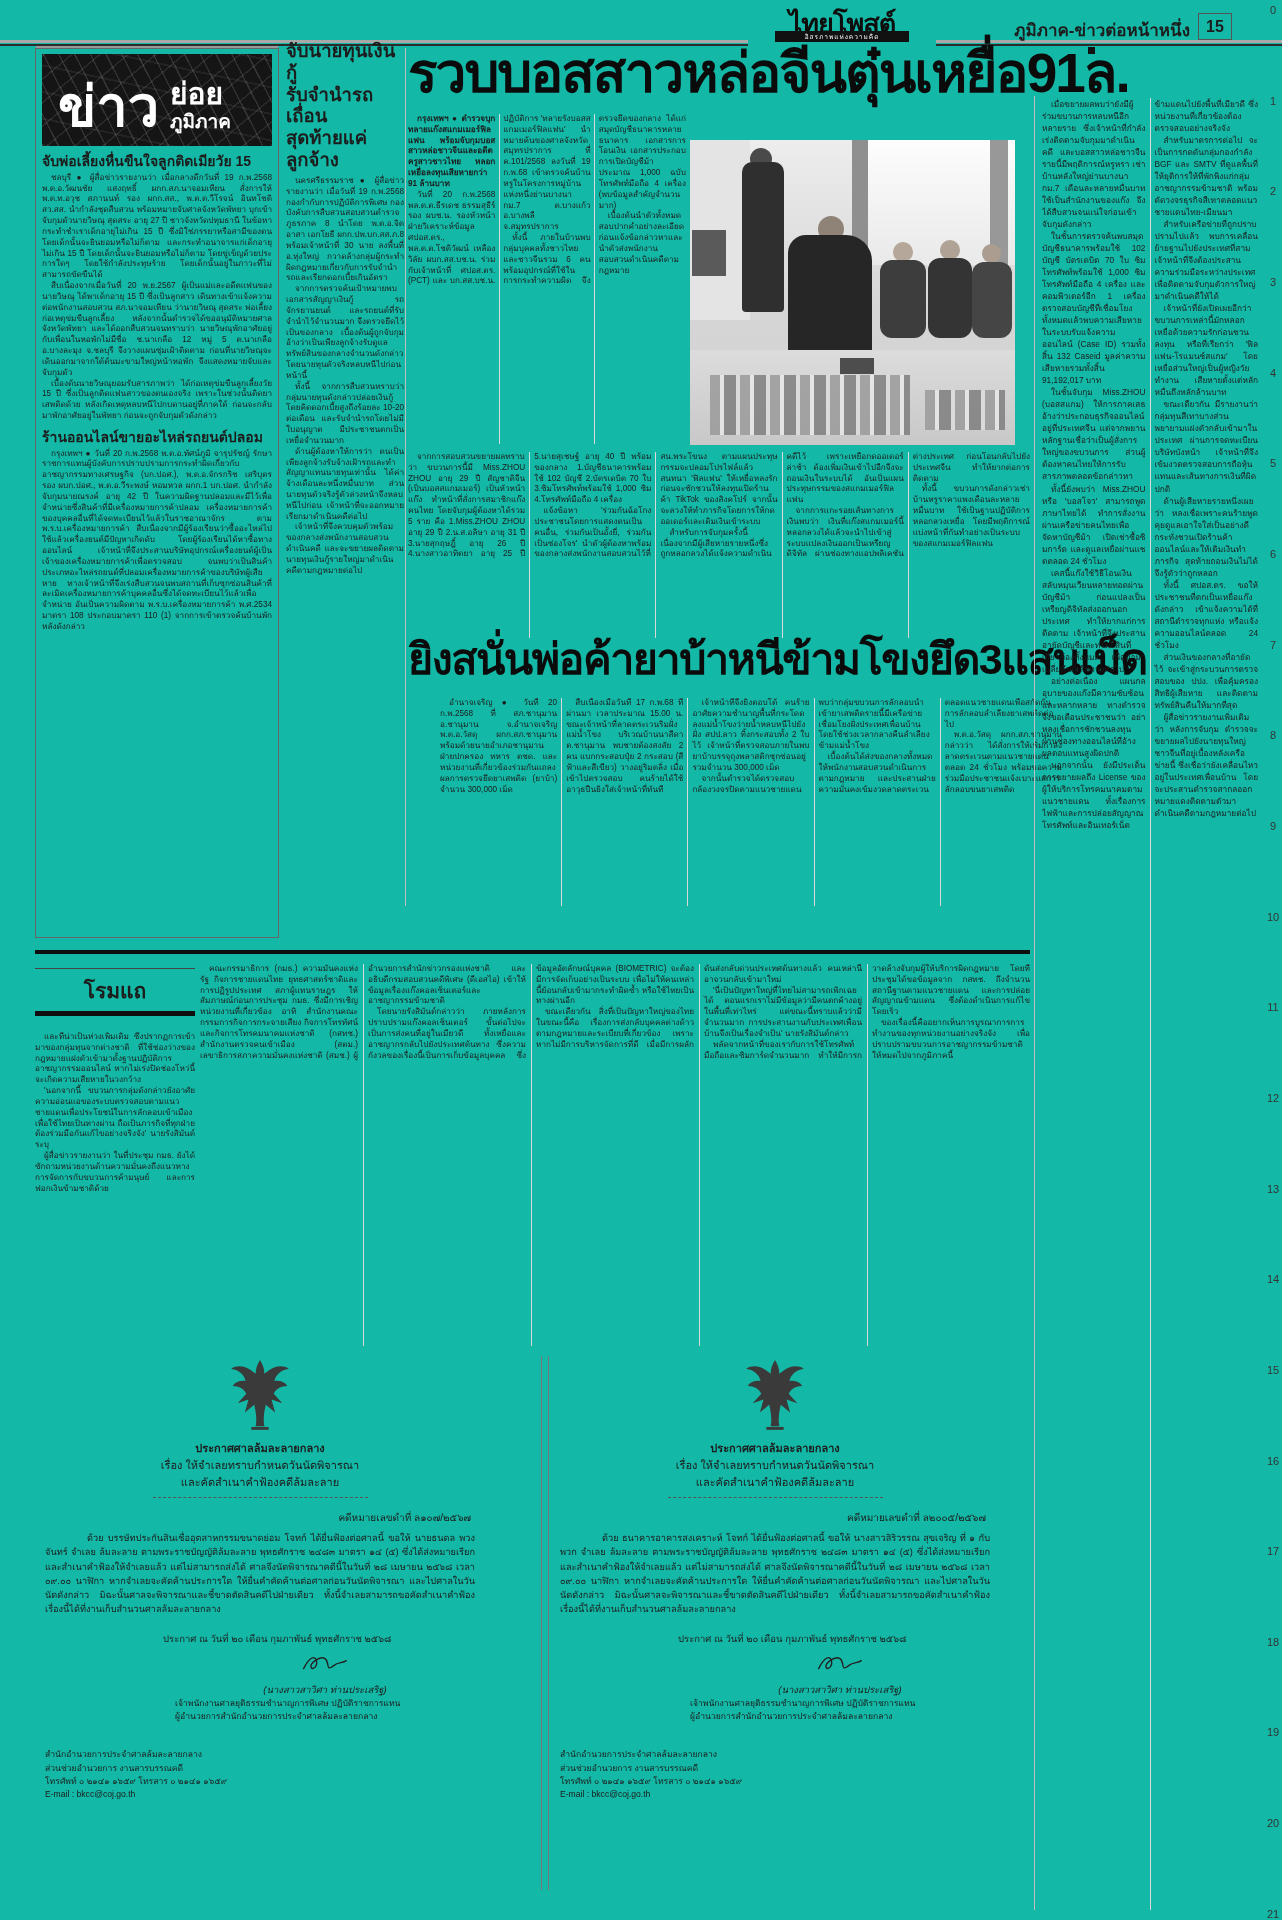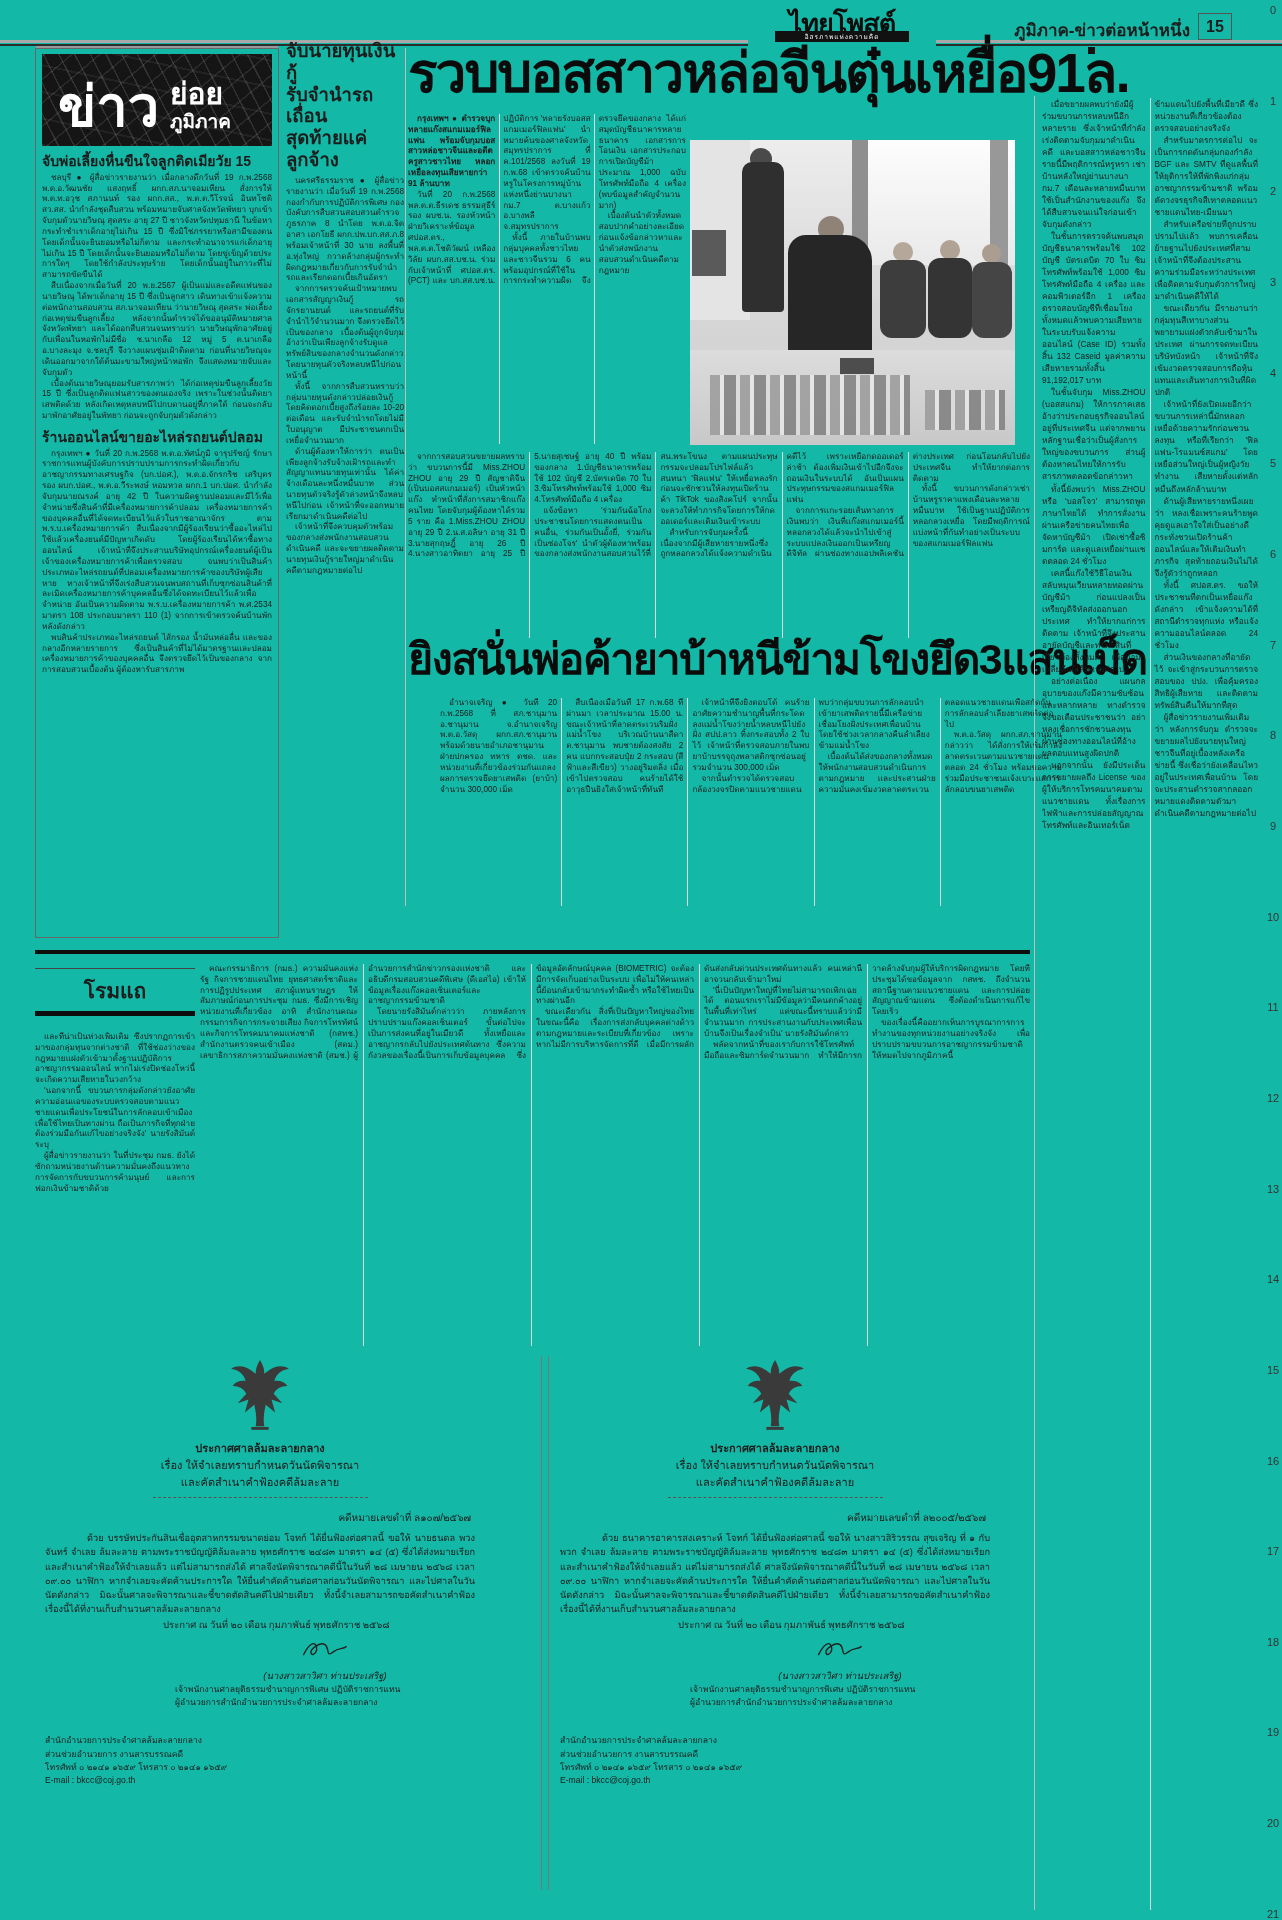--- a/index.html
+++ b/index.html
@@ -90,21 +90,21 @@
                column-rule:1px solid #d9d9d9;overflow:hidden;}
   
   .annc{width:430px;height:538px;overflow:hidden;}
   .annc-l{left:45px;top:1352px;}
   .annc-r{left:560px;top:1352px;}
   .annc-garuda{display:block;margin:4px auto 4px;}
   .annc-title{text-align:center;font-size:11px;line-height:1.55;}
   .annc-dash{width:215px;margin:6px auto 0;border-bottom:1.5px dashed #555;}
   .annc-case{text-align:right;font-size:10px;margin-top:12px;padding-right:4px;}
   .annc-body{font-size:9.2px;line-height:1.55;text-align:justify;text-indent:42px;margin-top:6px;}
-  .annc-date{font-size:9.5px;padding-left:118px;font-family:Liberation Serif, serif;}
+  .annc-date{font-size:9.5px;margin-top:14px;padding-left:118px;}
   .annc-signwrap{text-align:center;padding-left:130px;margin-top:4px;}
   .annc-name{text-align:center;font-size:9.5px;padding-left:130px;margin-top:2px;font-style:italic;}
   .annc-role{text-align:left;font-size:8.6px;padding-left:130px;line-height:1.5;}
   .annc-footer{font-size:8.6px;line-height:1.55;margin-top:26px;}
   .annc-div{left:541px;top:1356px;width:6px;height:534px;border-left:1px solid #777;border-right:1px solid #777;}
 </style>
 </head>
 <body>
 
 <div class="page">
@@ -152,21 +152,20 @@
     </div>
     <div class="brief-head">จับพ่อเลี้ยงหื่นขืนใจลูกติดเมียวัย 15</div>
     <div class="btxt">
       <p>ชลบุรี ● ผู้สื่อข่าวรายงานว่า เมื่อกลางดึกวันที่ 19 ก.พ.2568 พ.ต.อ.วัฒนชัย แสงฤทธิ์ ผกก.สภ.นาจอมเทียน สั่งการให้ พ.ต.ท.อวุช สภานนท์ รอง ผกก.สส., พ.ต.ต.วีโรจน์ อินทโชติ สว.สส. นำกำลังชุดสืบสวน พร้อมหมายจับศาลจังหวัดพัทยา บุกเข้าจับกุมตัวนายวิษณุ สุดสระ อายุ 27 ปี ชาวจังหวัดปทุมธานี ในข้อหากระทำชำเราเด็กอายุไม่เกิน 15 ปี ซึ่งมิใช่ภรรยาหรือสามีของตน โดยเด็กนั้นจะยินยอมหรือไม่ก็ตาม และกระทำอนาจารแก่เด็กอายุไม่เกิน 15 ปี โดยเด็กนั้นจะยินยอมหรือไม่ก็ตาม โดยขู่เข็ญด้วยประการใดๆ โดยใช้กำลังประทุษร้าย โดยเด็กนั้นอยู่ในภาวะที่ไม่สามารถขัดขืนได้</p>
       <p>สืบเนื่องจากเมื่อวันที่ 20 พ.ย.2567 ผู้เป็นแม่และอดีตแฟนของนายวิษณุ ได้พาเด็กอายุ 15 ปี ซึ่งเป็นลูกสาว เดินทางเข้าแจ้งความต่อพนักงานสอบสวน สภ.นาจอมเทียน ว่านายวิษณุ สุดสระ พ่อเลี้ยงก่อเหตุข่มขืนลูกเลี้ยง หลังจากนั้นตำรวจได้ขออนุมัติหมายศาลจังหวัดพัทยา และได้ออกสืบสวนจนทราบว่า นายวิษณุพักอาศัยอยู่กับเพื่อนในหอพักไม่มีชื่อ ช.นาเกลือ 12 หมู่ 5 ต.นาเกลือ อ.บางละมุง จ.ชลบุรี จึงวางแผนซุ่มเฝ้าติดตาม ก่อนที่นายวิษณุจะเดินออกมาจากใต้ต้นมะขามใหญ่หน้าหอพัก จึงแสดงหมายจับและจับกุมตัว</p>
       <p>เบื้องต้นนายวิษณุยอมรับสารภาพว่า ได้ก่อเหตุข่มขืนลูกเลี้ยงวัย 15 ปี ซึ่งเป็นลูกติดแฟนสาวของตนเองจริง เพราะในช่วงนั้นติดยาเสพติดด้วย หลังเกิดเหตุหลบหนีไปกบดานอยู่ที่ภาคใต้ ก่อนจะกลับมาพักอาศัยอยู่ในพัทยา ก่อนจะถูกจับกุมตัวดังกล่าว</p>
     </div>
     <div class="brief-head">ร้านออนไลน์ขายอะไหล่รถยนต์ปลอม</div>
     <div class="btxt">
       <p>กรุงเทพฯ ● วันที่ 20 ก.พ.2568 พ.ต.อ.ทัศน์ภูมิ จารุปรัชญ์ รักษาราชการแทนผู้บังคับการปราบปรามการกระทำผิดเกี่ยวกับอาชญากรรมทางเศรษฐกิจ (บก.ปอศ.), พ.ต.อ.จักรกริช เสริบุตร รอง ผบก.ปอศ., พ.ต.อ.วีระพงษ์ หอมหวล ผกก.1 บก.ปอศ. นำกำลังจับกุมนายณรงค์ อายุ 42 ปี ในความผิดฐานปลอมและมีไว้เพื่อจำหน่ายซึ่งสินค้าที่มีเครื่องหมายการค้าปลอม เครื่องหมายการค้าของบุคคลอื่นที่ได้จดทะเบียนไว้แล้วในราชอาณาจักร ตาม พ.ร.บ.เครื่องหมายการค้า สืบเนื่องจากมีผู้ร้องเรียนว่าซื้ออะไหล่ไปใช้แล้วเครื่องยนต์มีปัญหาเกิดดับ โดยผู้ร้องเรียนได้หาซื้อทางออนไลน์ เจ้าหน้าที่จึงประสานบริษัทอุปกรณ์เครื่องยนต์ผู้เป็นเจ้าของเครื่องหมายการค้าเพื่อตรวจสอบ จนพบว่าเป็นสินค้าประเภทอะไหล่รถยนต์ที่ปลอมเครื่องหมายการค้าของบริษัทผู้เสียหาย ทางเจ้าหน้าที่จึงเร่งสืบสวนจนพบสถานที่เก็บซุกซ่อนสินค้าที่ละเมิดเครื่องหมายการค้าบุคคลอื่นซึ่งได้จดทะเบียนไว้แล้วเพื่อจำหน่าย อันเป็นความผิดตาม พ.ร.บ.เครื่องหมายการค้า พ.ศ.2534 มาตรา 108 ประกอบมาตรา 110 (1) จากการเข้าตรวจค้นบ้านพักหลังดังกล่าว</p>
-      <p>พบสินค้าประเภทอะไหล่รถยนต์ ไส้กรอง น้ำมันหล่อลื่น และของกลางอีกหลายรายการ ซึ่งเป็นสินค้าที่ไม่ได้มาตรฐานและปลอมเครื่องหมายการค้าของบุคคลอื่น จึงตรวจยึดไว้เป็นของกลาง จากการสอบสวนเบื้องต้น ผู้ต้องหารับสารภาพ</p>
     </div>
   </div>
 
   <div class="abs loan-col">
     <div class="loan-head">
       <div>จับนายทุนเงินกู้</div>
       <div>รับจำนำรถเถื่อน</div>
       <div>สุดท้ายแค่ลูกจ้าง</div>
     </div>
     <div class="btxt" style="margin-top:5px;">
@@ -232,22 +231,22 @@
   <div class="abs right-col">
     <p>เมื่อขยายผลพบว่ายังมีผู้ร่วมขบวนการหลบหนีอีกหลายราย ซึ่งเจ้าหน้าที่กำลังเร่งติดตามจับกุมมาดำเนินคดี และบอสสาวหล่อชาวจีนรายนี้มีพฤติการณ์หรูหรา เช่าบ้านหลังใหญ่ย่านบางนา กม.7 เดือนละหลายหมื่นบาท ใช้เป็นสำนักงานของแก๊ง จึงได้สืบสวนจนแน่ใจก่อนเข้าจับกุมดังกล่าว</p>
     <p>ในชั้นการตรวจค้นพบสมุดบัญชีธนาคารพร้อมใช้ 102 บัญชี บัตรเดบิต 70 ใบ ซิมโทรศัพท์พร้อมใช้ 1,000 ซิม โทรศัพท์มือถือ 4 เครื่อง และคอมพิวเตอร์อีก 1 เครื่อง ตรวจสอบบัญชีที่เชื่อมโยงทั้งหมดแล้วพบความเสียหายในระบบรับแจ้งความออนไลน์ (Case ID) รวมทั้งสิ้น 132 Caseid มูลค่าความเสียหายรวมทั้งสิ้น 91,192,017 บาท</p>
     <p>ในชั้นจับกุม Miss.ZHOU (บอสสแกม) ให้การภาคเสธ อ้างว่าประกอบธุรกิจออนไลน์อยู่ที่ประเทศจีน แต่จากพยานหลักฐานเชื่อว่าเป็นผู้สั่งการใหญ่ของขบวนการ ส่วนผู้ต้องหาคนไทยให้การรับสารภาพตลอดข้อกล่าวหา</p>
     <p>ทั้งนี้ยังพบว่า Miss.ZHOU หรือ 'บอสโจว' สามารถพูดภาษาไทยได้ ทำการสั่งงานผ่านเครือข่ายคนไทยเพื่อจัดหาบัญชีม้า เปิดเช่าซื้อซิมการ์ด และดูแลเหยื่อผ่านแชตตลอด 24 ชั่วโมง</p>
     <p>เคสนี้แก๊งใช้วิธีโอนเงินสลับหมุนเวียนหลายทอดผ่านบัญชีม้า ก่อนแปลงเป็นเหรียญดิจิทัลส่งออกนอกประเทศ ทำให้ยากแก่การติดตาม เจ้าหน้าที่จึงประสานอายัดบัญชีและทรัพย์สินที่เกี่ยวข้องทั้งหมด เพื่อนำมาเฉลี่ยคืนผู้เสียหายต่อไป</p>
     <p>อย่างต่อเนื่อง แผนกลอุบายของแก๊งมีความซับซ้อนและหลากหลาย ทางตำรวจจึงขอเตือนประชาชนว่า อย่าหลงเชื่อการชักชวนลงทุนผ่านช่องทางออนไลน์ที่อ้างผลตอบแทนสูงผิดปกติ</p>
     <p>นอกจากนั้น ยังมีประเด็นการขยายผลถึง License ของผู้ให้บริการโทรคมนาคมตามแนวชายแดน ทั้งเรื่องการไฟฟ้าและการปล่อยสัญญาณโทรศัพท์และอินเทอร์เน็ตข้ามแดนไปยังพื้นที่เมียวดี ซึ่งหน่วยงานที่เกี่ยวข้องต้องตรวจสอบอย่างจริงจัง</p>
     <p>สำหรับมาตรการต่อไป จะเป็นการกดดันกลุ่มกองกำลัง BGF และ SMTV ที่ดูแลพื้นที่ ให้ยุติการให้ที่พักพิงแก่กลุ่มอาชญากรรมข้ามชาติ พร้อมตัดวงจรธุรกิจสีเทาตลอดแนวชายแดนไทย-เมียนมา</p>
     <p>สำหรับเครือข่ายที่ถูกปราบปรามไปแล้ว พบการเคลื่อนย้ายฐานไปยังประเทศที่สาม เจ้าหน้าที่จึงต้องประสานความร่วมมือระหว่างประเทศ เพื่อติดตามจับกุมตัวการใหญ่มาดำเนินคดีให้ได้</p>
+    <p>เจ้าหน้าที่ยังเปิดเผยอีกว่า ขบวนการเหล่านี้มักหลอกเหยื่อด้วยความรักก่อนชวนลงทุน หรือที่เรียกว่า 'ฟิลแฟน-โรแมนซ์สแกม' โดยเหยื่อส่วนใหญ่เป็นผู้หญิงวัยทำงาน เสียหายตั้งแต่หลักหมื่นถึงหลักล้านบาท</p>
     <p>ขณะเดียวกัน มีรายงานว่ากลุ่มทุนสีเทาบางส่วนพยายามแฝงตัวกลับเข้ามาในประเทศ ผ่านการจดทะเบียนบริษัทบังหน้า เจ้าหน้าที่จึงเข้มงวดตรวจสอบการถือหุ้นแทนและเส้นทางการเงินที่ผิดปกติ</p>
-    <p>เจ้าหน้าที่ยังเปิดเผยอีกว่า ขบวนการเหล่านี้มักหลอกเหยื่อด้วยความรักก่อนชวนลงทุน หรือที่เรียกว่า 'ฟิลแฟน-โรแมนซ์สแกม' โดยเหยื่อส่วนใหญ่เป็นผู้หญิงวัยทำงาน เสียหายตั้งแต่หลักหมื่นถึงหลักล้านบาท</p>
     <p>ด้านผู้เสียหายรายหนึ่งเผยว่า หลงเชื่อเพราะคนร้ายพูดคุยดูแลเอาใจใส่เป็นอย่างดี กระทั่งชวนเปิดร้านค้าออนไลน์และให้เติมเงินทำภารกิจ สุดท้ายถอนเงินไม่ได้จึงรู้ตัวว่าถูกหลอก</p>
     <p>ทั้งนี้ ศปอส.ตร. ขอให้ประชาชนที่ตกเป็นเหยื่อแก๊งดังกล่าว เข้าแจ้งความได้ที่สถานีตำรวจทุกแห่ง หรือแจ้งความออนไลน์ตลอด 24 ชั่วโมง</p>
     <p>ส่วนเงินของกลางที่อายัดไว้ จะเข้าสู่กระบวนการตรวจสอบของ ปปง. เพื่อคุ้มครองสิทธิผู้เสียหาย และติดตามทรัพย์สินคืนให้มากที่สุด</p>
     <p>ผู้สื่อข่าวรายงานเพิ่มเติมว่า หลังการจับกุม ตำรวจจะขยายผลไปยังนายทุนใหญ่ชาวจีนที่อยู่เบื้องหลังเครือข่ายนี้ ซึ่งเชื่อว่ายังเคลื่อนไหวอยู่ในประเทศเพื่อนบ้าน โดยจะประสานตำรวจสากลออกหมายแดงติดตามตัวมาดำเนินคดีตามกฎหมายต่อไป</p>
   </div>
 
   <div class="abs thickbar"></div>
   <div class="abs romtae-hd">
     <div class="tl"></div>
     <div class="ttl">โรมแถ</div>

